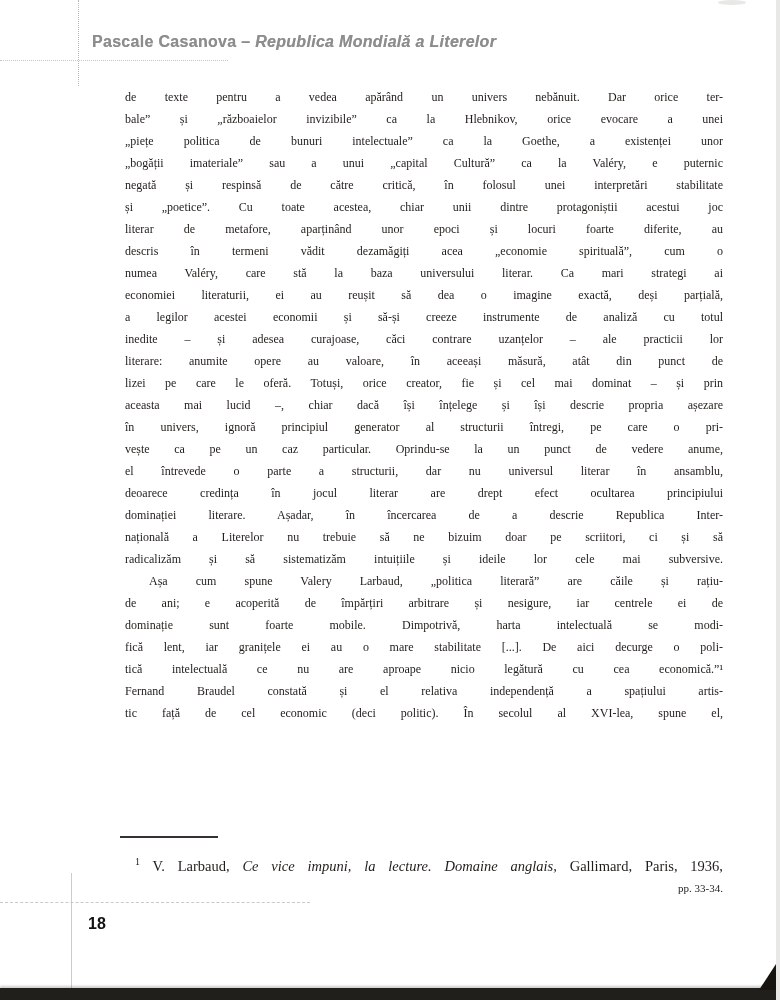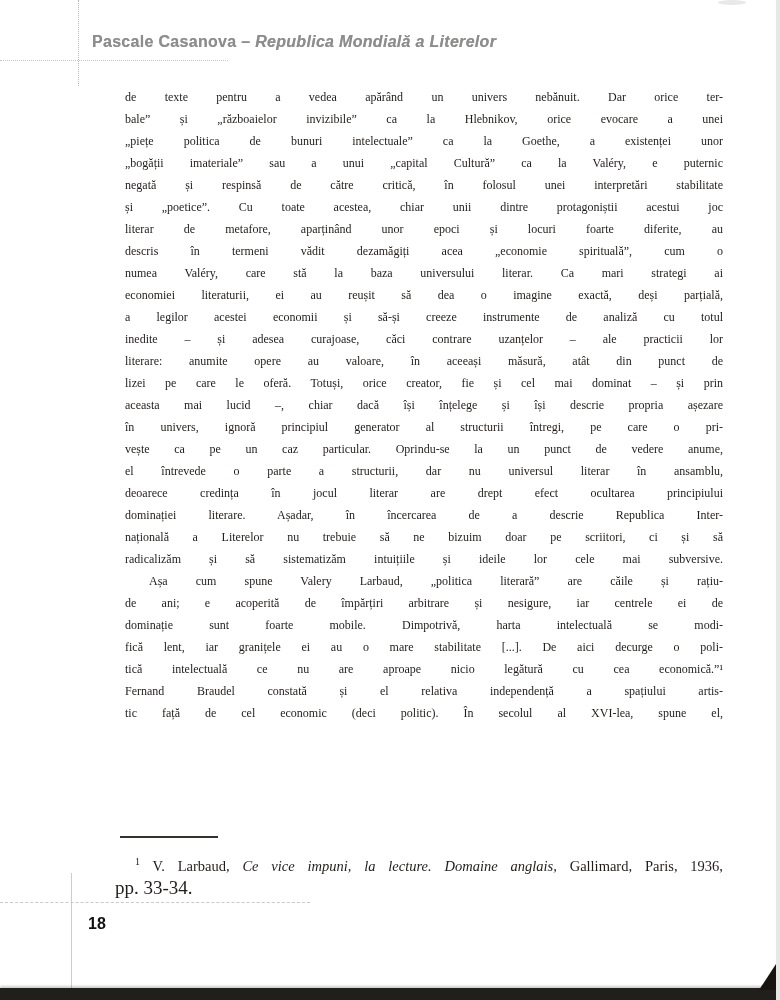--- a/index.html
+++ b/index.html
@@ -72,23 +72,23 @@
     font-size: 14.5px;
     line-height: 22px;
     margin-top: 8px;
   }
   .fn-line1 {
     font-size: 14.5px;
     text-indent: 20px;
   }
   .fn-line1 sup { font-size: 10px; line-height: 0; }
   .fn-line2 {
-    font-size: 19px;
+    font-size: 11px;
     line-height: 22px;
-    text-align: left;
+    text-align: right;
   }
 
   
   .page-number {
     position: absolute;
     left: 88px; top: 915px;
     font-family: "Liberation Sans", sans-serif;
     font-size: 16px;
     font-weight: 700;
     color: #141210;

